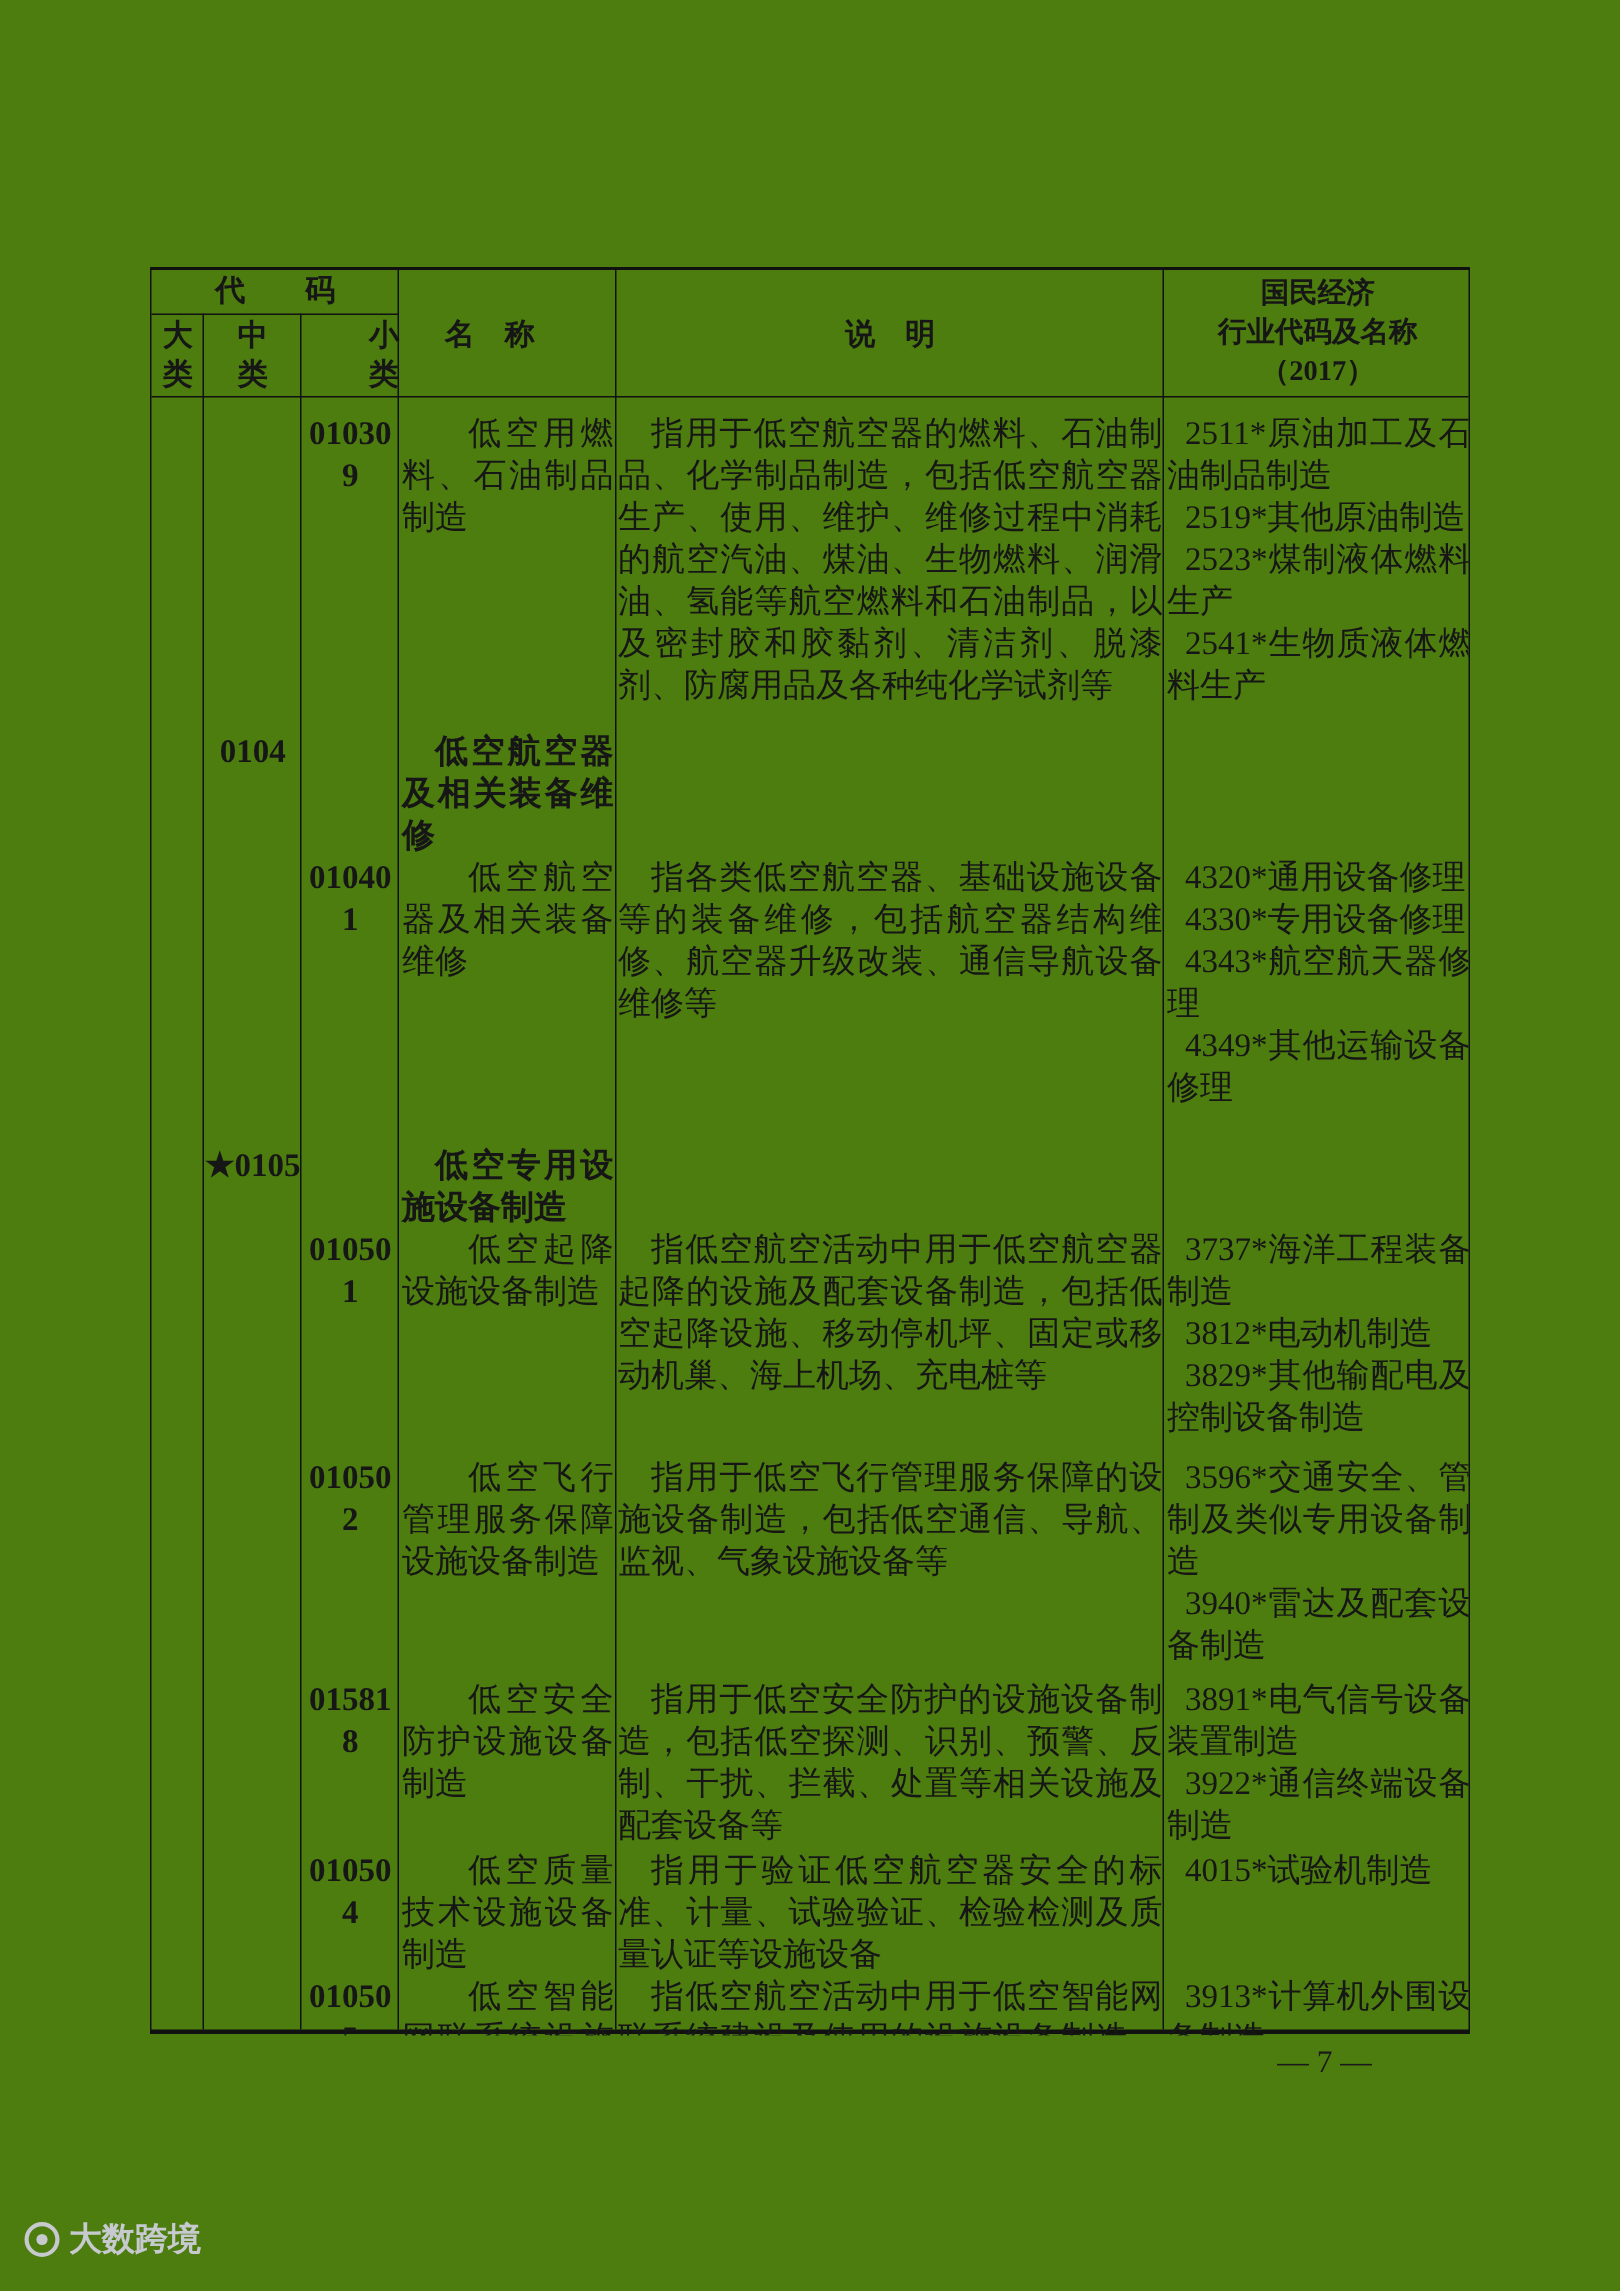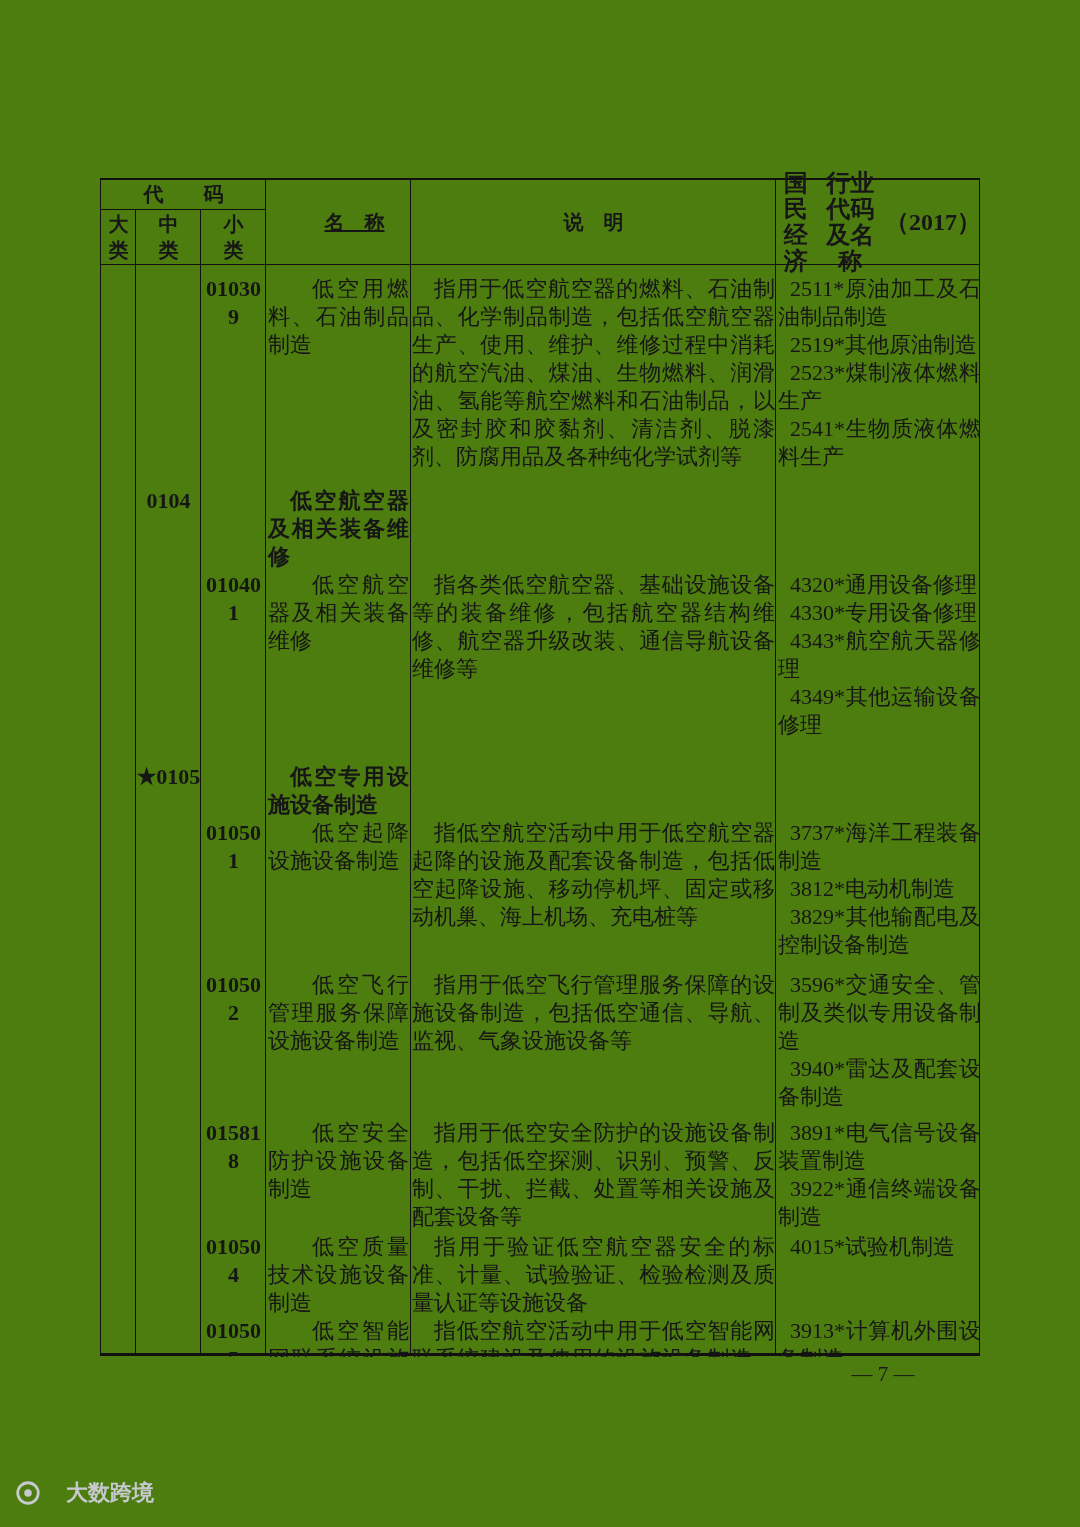--- a/index.html
+++ b/index.html
@@ -27,26 +27,26 @@
   .hline-header { position: absolute; left: 0; top: 84px; width: 100%;  height: 1.3px; background: #111; z-index: 3; }
 
   
   .t-header { position: absolute; top: 0; left: 0; width: 100%; height: 84px; font-weight: bold; font-size: 20px; }
   .h-code-group { position: absolute; left: 0; top: 0; width: 165px; height: 29px; line-height: 29px; text-align: center; }
   .h-sub-row { position: absolute; left: 0; top: 29px; width: 165px; height: 55px; display: flex; }
   .h-sub { display: flex; align-items: center; justify-content: center; text-align: center; line-height: 26px; }
   .h-sub span { display: inline-block; width: 1em; }
   .h-sub.major { width: 35px; }
   .h-sub.mid   { width: 65px; }
-  .h-sub.minor { width: 65px; }
-  .h-name { position: absolute; left: 181px; top: 0; width: 145px; height: 84px; display: flex; align-items: center; justify-content: center; text-decoration: underline; }
+  .h-sub.minor { width: 65px; justify-content: flex-end; }
+  .h-name { position: absolute; left: 153px; top: 0; width: 145px; height: 84px; display: flex; align-items: center; justify-content: center; }
   .h-desc { position: absolute; left: 310px; top: 0; width: 365px; height: 84px; display: flex; align-items: center; justify-content: center; }
   .h-industry { position: absolute; left: 675px; top: 0; width: 205px; height: 84px;
-    display: flex; flex-direction: row; align-items: center; justify-content: center;
-    font-size: 24px; line-height: 26px; text-align: center; }
+    display: flex; flex-direction: column; align-items: center; justify-content: center;
+    font-size: 19px; line-height: 26px; text-align: center; }
 
   
   .t-body {
     position: absolute; top: 85px; left: 0; width: 100%; height: 1092px;
     overflow: hidden; font-size: 22px; line-height: 28px; padding-top: 10px;
     line-break: strict; overflow-wrap: break-word;
   }
   .t-row { display: flex; align-items: flex-start; }
   .gap-16 { margin-top: 16px; }
   .gap-14 { margin-top: 24px; }
@@ -58,21 +58,21 @@
   .c-mid   { width: 65px; text-align: center; font-weight: bold; }
   .c-minor { width: 65px; text-align: center; font-weight: bold; }
   .c-name  { width: 145px; padding: 0 2px; text-indent: 2em; text-align: justify; }
   .c-name.cat { text-indent: 1em; font-weight: bold; }
   .c-desc  { width: 365px; padding: 0 1px; text-indent: 1em; text-align: justify; }
   .c-codes { width: 205px; padding-left: 2px; }
   .code-entry { text-indent: 12px; text-align: justify; }
 
   
   .page-number { position: absolute; left: 828px; top: 1362px; width: 110px; text-align: center; font-size: 21px; color: #1a1a1a; }
-  .watermark { position: absolute; left: 14px; top: 1478px; display: flex; align-items: center; gap: 24px;
+  .watermark { position: absolute; left: 14px; top: 1478px; display: flex; align-items: center; gap: 4px;
     color: #c6cacf; font-family: "Liberation Sans", sans-serif; font-size: 22px; font-weight: bold; }
   .watermark svg { display: block; }
 </style>
 </head>
 <body>
 
 <div class="page">
 
   <div class="doc-table">
 

